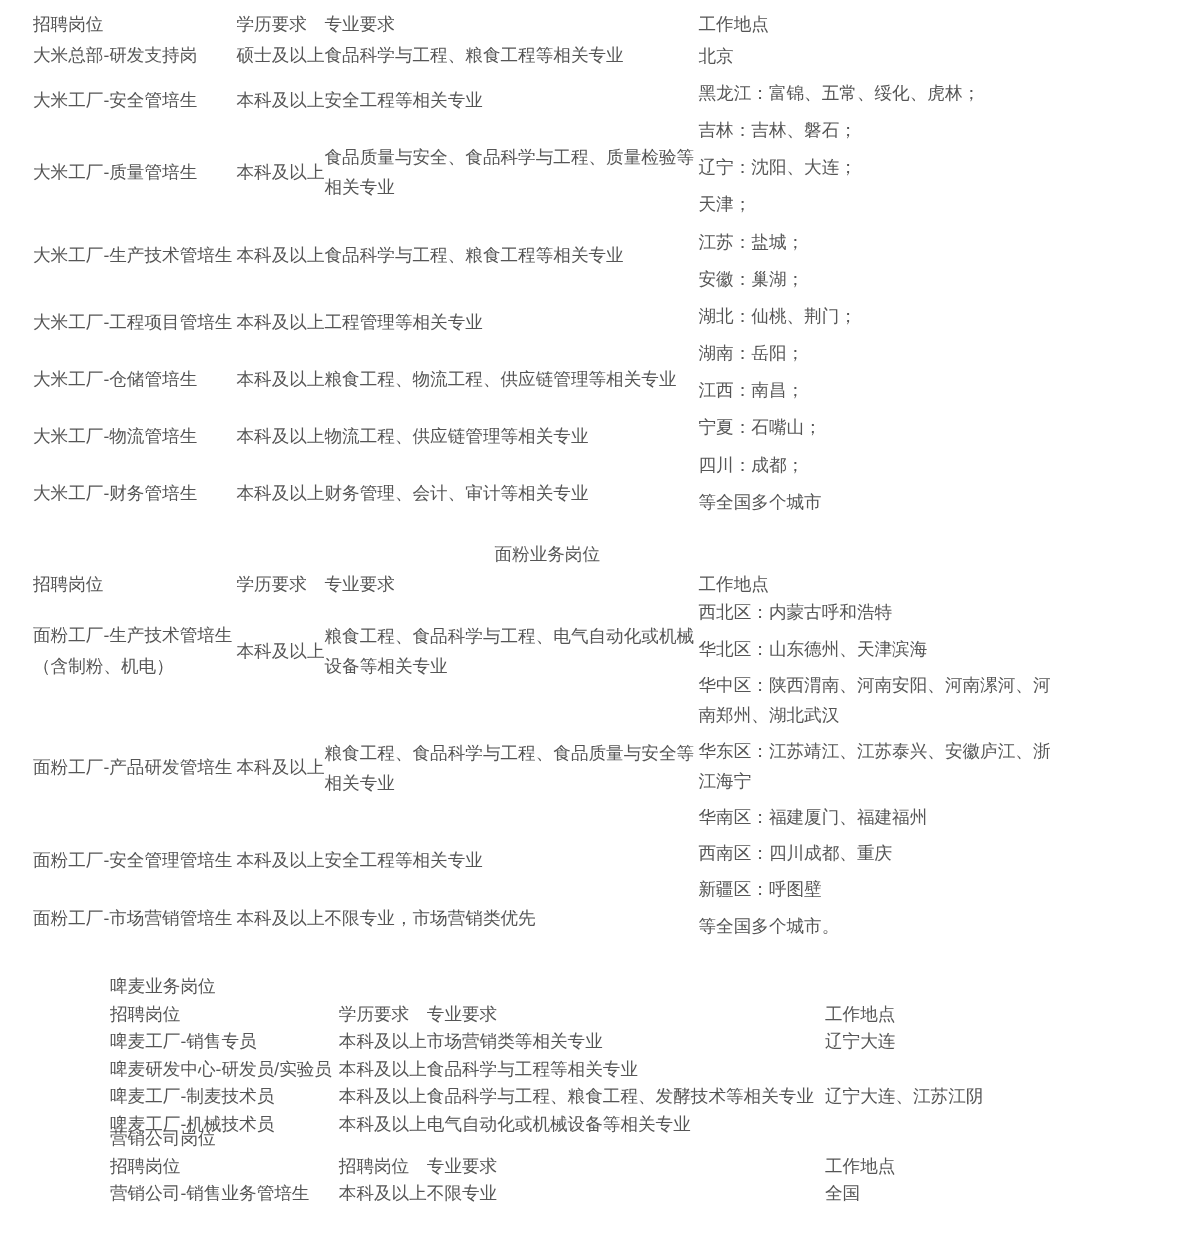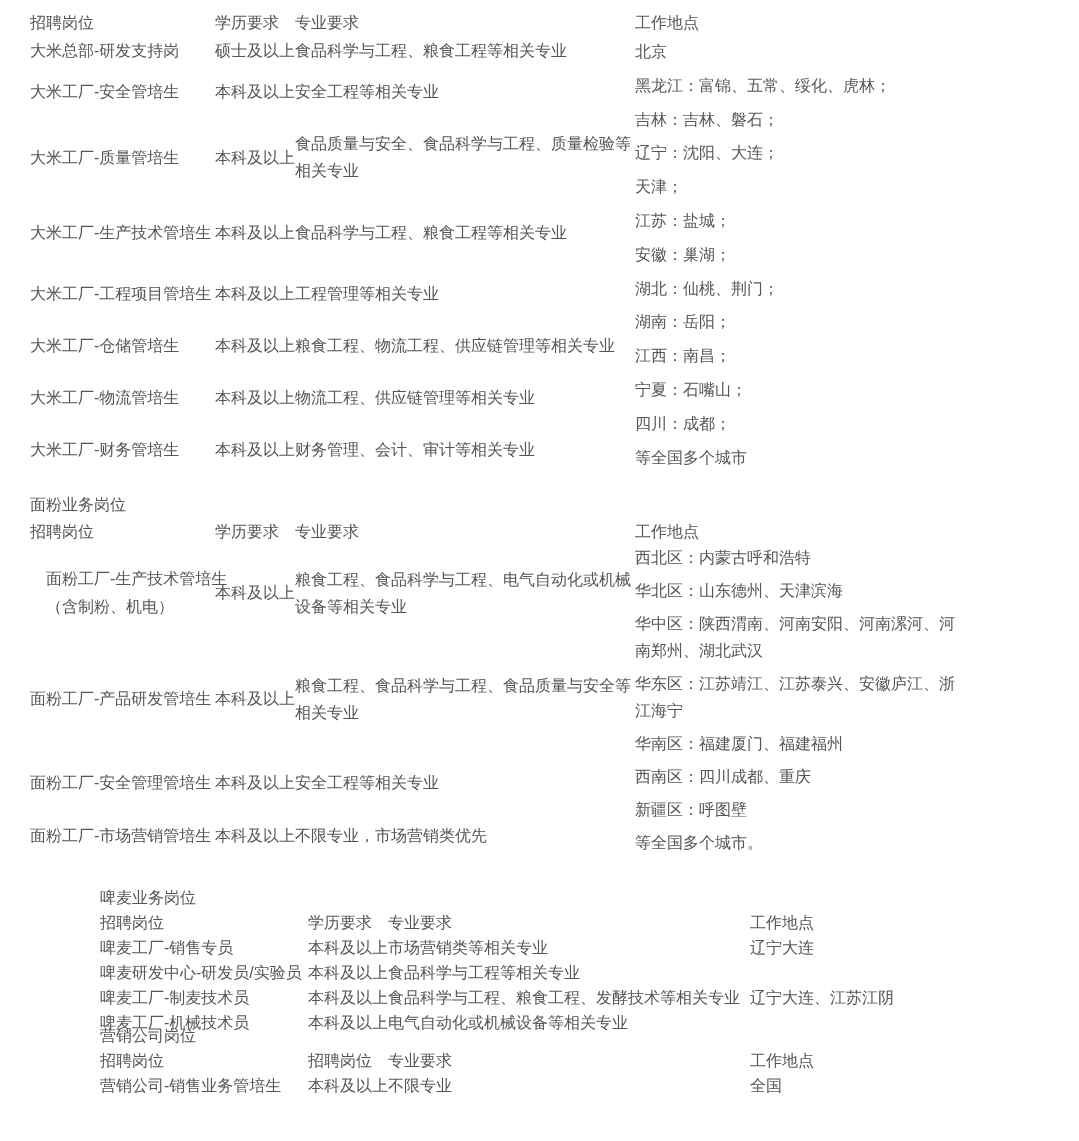--- a/index.html
+++ b/index.html
@@ -12,22 +12,22 @@
   table{position:absolute;border-collapse:collapse;table-layout:fixed;border:none;}
   td{padding:0;vertical-align:middle;white-space:nowrap;overflow:visible;line-height:25px;}
   td.wrap{white-space:normal;line-height:27px;}
   .tbl-rice{left:30px;top:10px;width:935px;}
   .tbl-flour{left:30px;top:492px;width:935px;}
   .tbl-barley{left:100px;top:885px;width:920px;}
   .tbl-marketing{left:100px;top:1023px;width:920px;}
   .loc-cell{vertical-align:top;}
   .tbl-rice .loc-line{line-height:33.8px;white-space:nowrap;}
   .tbl-flour .loc-entry{line-height:27px;margin-bottom:6px;white-space:normal;}
-  .pos-line{line-height:28px;white-space:nowrap;margin-left:16px;}
-  .title-row td{line-height:26px;}
+  .pos-line{line-height:28px;white-space:nowrap;}
+  .title-row td{line-height:26px;text-align:center;}
 </style>
 </head>
 <body style="color: rgb(85, 85, 85); background: rgb(255, 255, 255);">
 
 <div class="sheet">
 
   <table class="tbl-rice">
     <colgroup>
         <col style="width:185px">
         <col style="width:80px">

